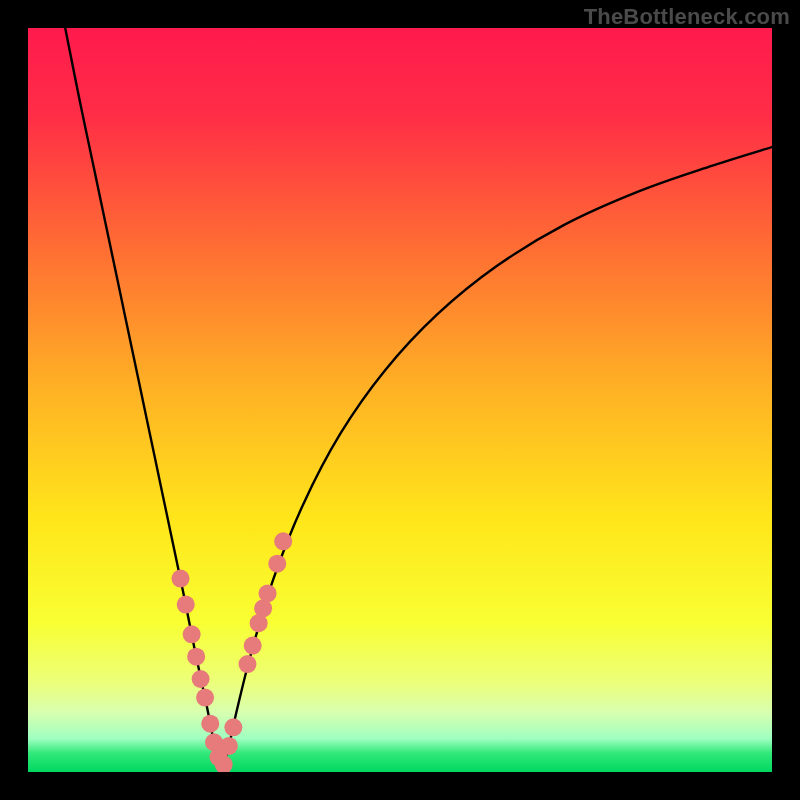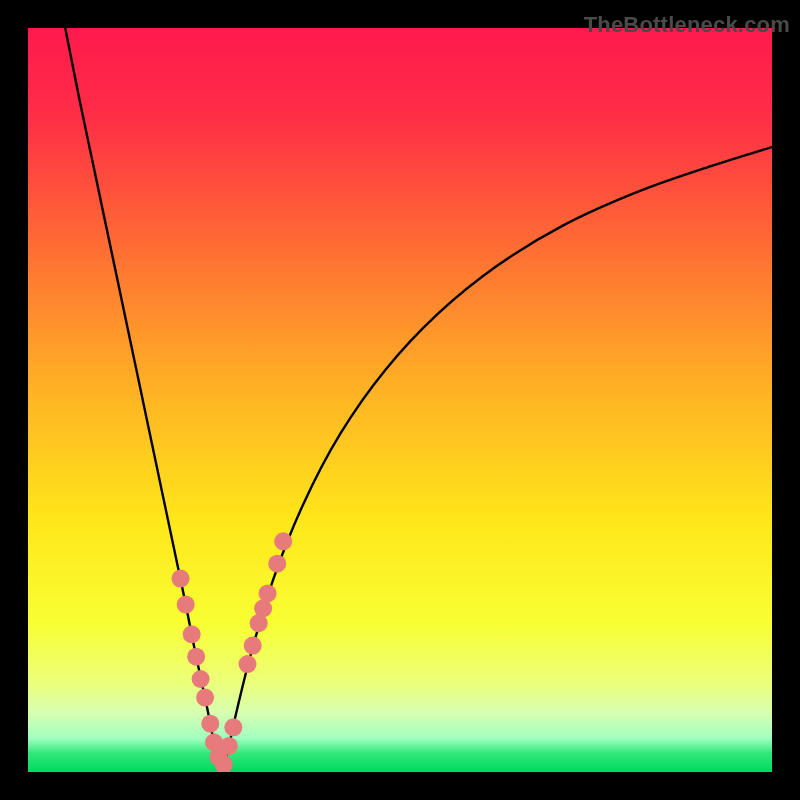--- a/index.html
+++ b/index.html
@@ -36,21 +36,20 @@
   .watermark {
     position: absolute;
     top: 4px;
     right: 10px;
     font-family: Arial, Helvetica, sans-serif;
     font-size: 22px;
     font-weight: 600;
     color: #4a4a4a;
     letter-spacing: 0.2px;
     user-select: none;
-    margin-top: 8px;
   }
   svg.curves {
     position: absolute;
     top: 0;
     left: 0;
     width: 100%;
     height: 100%;
   }
 </style>
 </head>

